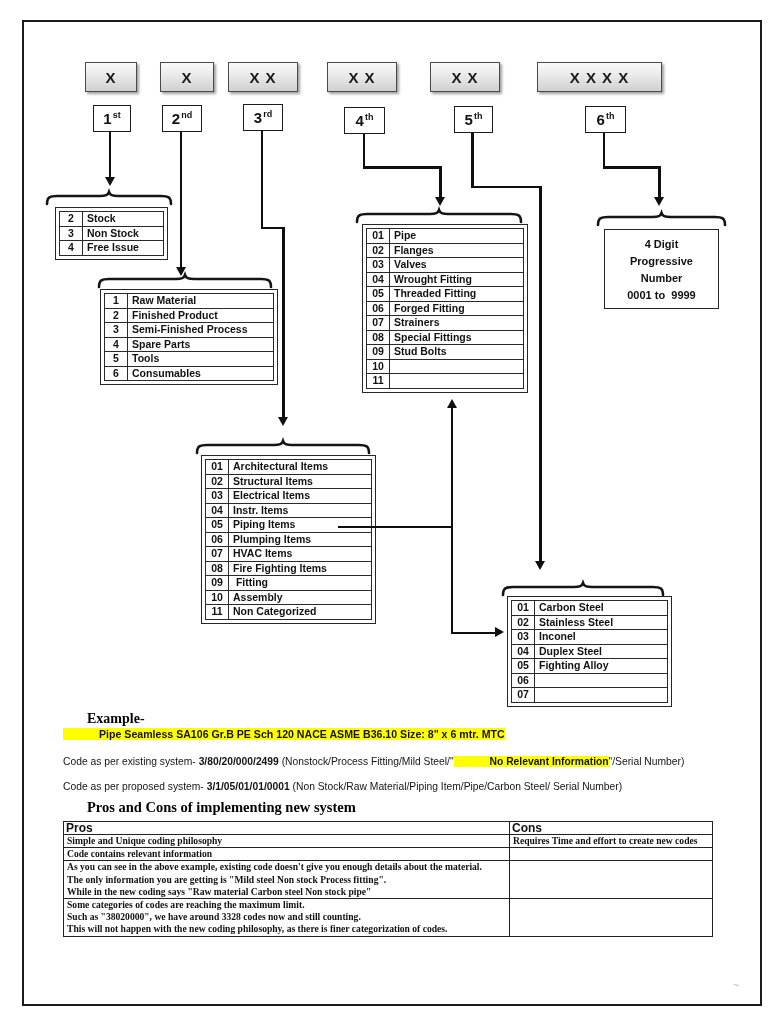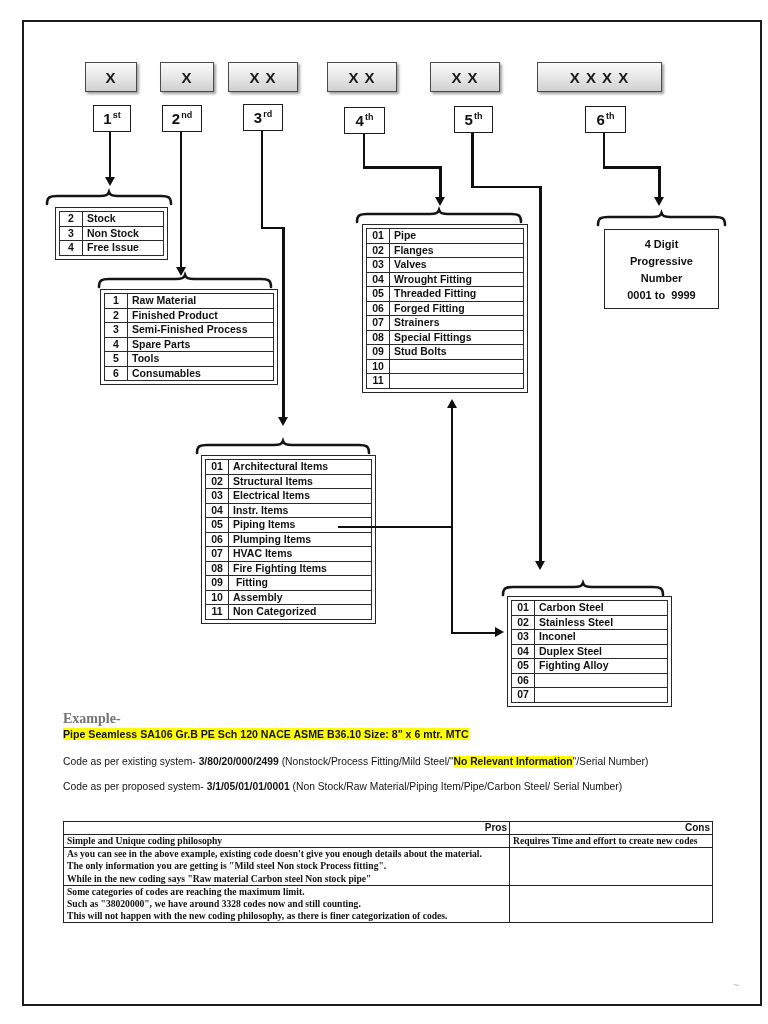--- a/index.html
+++ b/index.html
@@ -30,28 +30,28 @@
   .tbl table{border-collapse:collapse;width:100%;}
   .tbl td{border:1.3px solid #2a2a2a;font-size:10.5px;font-weight:700;color:#111;
           padding:0 4px;height:13.5px;line-height:13px;white-space:pre;overflow:hidden;}
   .tbl td.code{width:18px;text-align:center;padding:0 2px;}
 
   .progbox{position:absolute;border:1.7px solid #262626;background:#fff;text-align:center;
            font-weight:700;font-size:11px;color:#111;
            display:flex;flex-direction:column;justify-content:center;gap:5px;}
   .progbox div{white-space:pre;}
 
-  .ex-heading{position:absolute;font-family:"Liberation Serif",serif;font-weight:700;color:#737373;font-size:14px;white-space:nowrap;}
-  .hl{background:#ffff00;font-weight:700;}
+  .ex-heading{position:absolute;font-family:"Liberation Serif",serif;font-weight:700;color:#000000;font-size:14px;white-space:nowrap;margin-left:24px;}
+  .hl{background:#ffff00;font-weight:700;padding-left:36px;}
   .codeline{position:absolute;font-size:10.3px;color:#141414;white-space:pre;}
   .codeline b{font-weight:700;}
 
   .pctable{position:absolute;border-collapse:collapse;table-layout:fixed;background:#fff;}
   .pctable th,.pctable td{border:1.4px solid #222;color:#111;vertical-align:top;overflow:hidden;}
-  .pctable th{font-size:10px;font-weight:700;text-align:right;height:12px;line-height:12px;padding:0 2px;}
+  .pctable th{font-size:12px;font-weight:700;text-align:left;height:12px;line-height:12px;padding:0 2px;}
   .pctable td{font-size:9.6px;font-weight:600;padding:0 3px;}
   .pctable td div{line-height:12.2px;white-space:nowrap;overflow:hidden;font-family:Liberation Serif, serif;}
 
   .footer-mark{position:absolute;color:#b9b9b9;font-size:11px;}
 </style>
 </head>
 <body>
 
 <div class="page">
   <div class="frame"></div>
@@ -323,20 +323,21 @@
       <path d="M1 13 C1 6,4 5,11 5 L72 5 C78 5,80 4,81 1 C82 4,84 5,90 5 L151 5 C158 5,161 6,161 13"></path>
     </svg>
   <svg class="brace" style="left:597px;top:212px" width="129" height="14" viewBox="0 0 129 14">
       <path d="M1 13 C1 6,4 5,11 5 L55.5 5 C61.5 5,63.5 4,64.5 1 C65.5 4,67.5 5,73.5 5 L118 5 C125 5,128 6,128 13"></path>
     </svg>
 
   <div class="ex-heading" style="left:63px;top:711px">Example-</div>
   <div class="codeline" style="left:63px;top:728px;font-size:10.6px"><span class="hl">Pipe Seamless SA106 Gr.B PE Sch 120 NACE ASME B36.10 Size: 8" x 6 mtr. MTC</span></div>
   <div class="codeline" style="left:63px;top:756px"><span>Code as per existing system- </span><b>3/80/20/000/2499</b><span> (Nonstock/Process Fitting/Mild Steel/"</span><span class="hl">No Relevant Information</span><span>"/Serial Number)</span></div>
   <div class="codeline" style="left:63px;top:781px"><span>Code as per proposed system- </span><b>3/1/05/01/01/0001</b><span> (Non Stock/Raw Material/Piping Item/Pipe/Carbon Steel/ Serial Number)</span></div>
+  <div class="ex-heading" style="left:63px;top:799px;font-size:14.5px">Pros and Cons of implementing new system</div>
 
   <table class="pctable" style="left:63px;top:821px;width:649px">
     <colgroup>
         <col style="width:446px">
         <col style="width:203px">
       </colgroup>
     <thead>
       <tr>
         <th>Pros</th>
         <th>Cons</th>
@@ -346,20 +347,26 @@
         <tr>
           <td>
             <div>Simple and Unique coding philosophy</div>
           </td>
           <td>
             <div>Requires Time and effort to create new codes</div>
           </td>
         </tr>
         <tr>
           <td>
+            <div>Code contains relevant information</div>
+          </td>
+          <td></td>
+        </tr>
+        <tr>
+          <td>
             <div>As you can see in the above example, existing code doesn't give you enough details about the material.</div>
             <div>The only information you are getting is "Mild steel Non stock Process fitting".</div>
             <div>While in the new coding says "Raw material Carbon steel Non stock pipe"</div>
           </td>
           <td></td>
         </tr>
         <tr>
           <td>
             <div>Some categories of codes are reaching the maximum limit.</div>
             <div>Such as "38020000", we have around 3328 codes now and still counting.</div>

